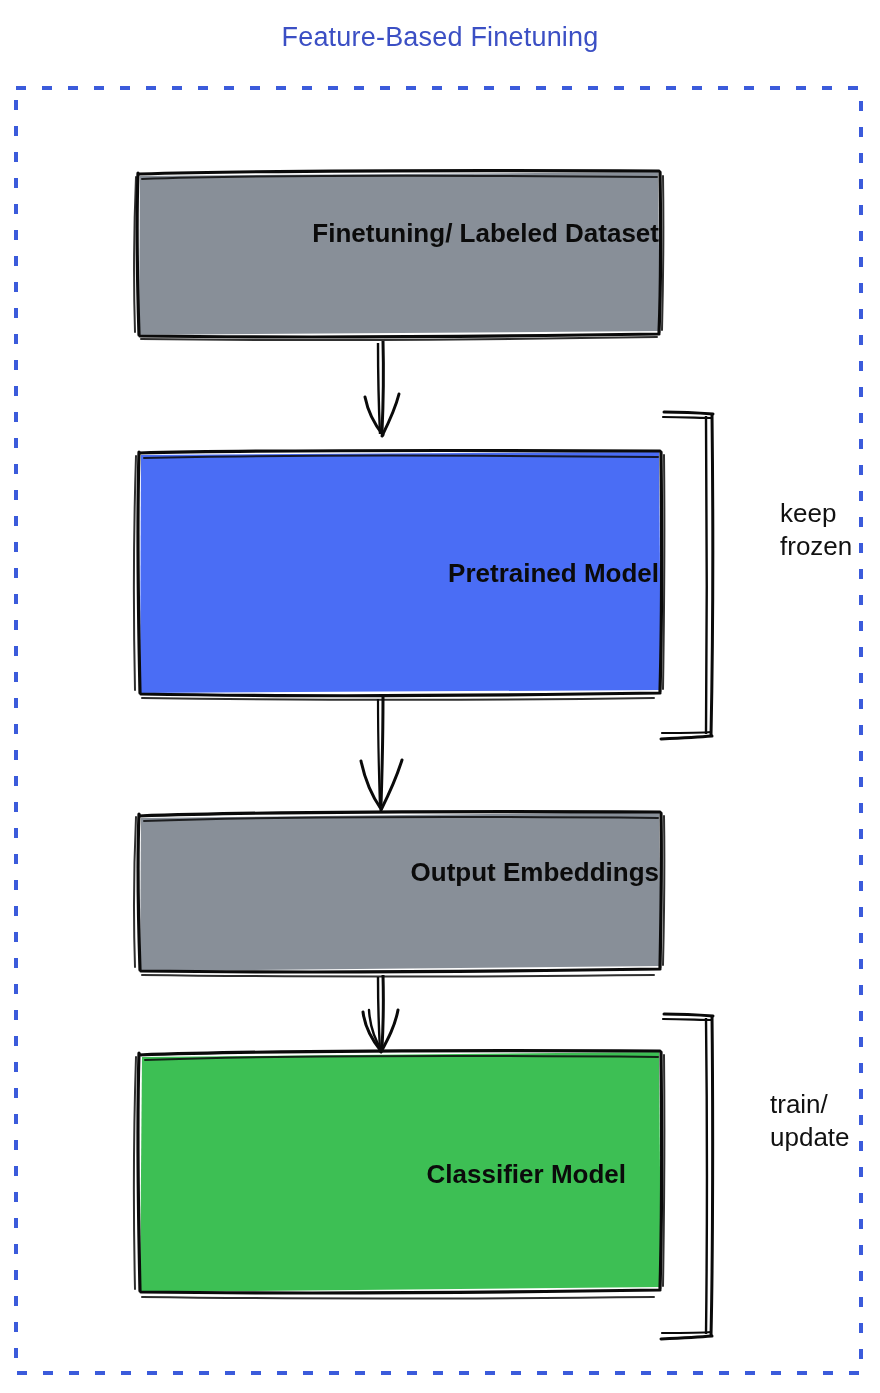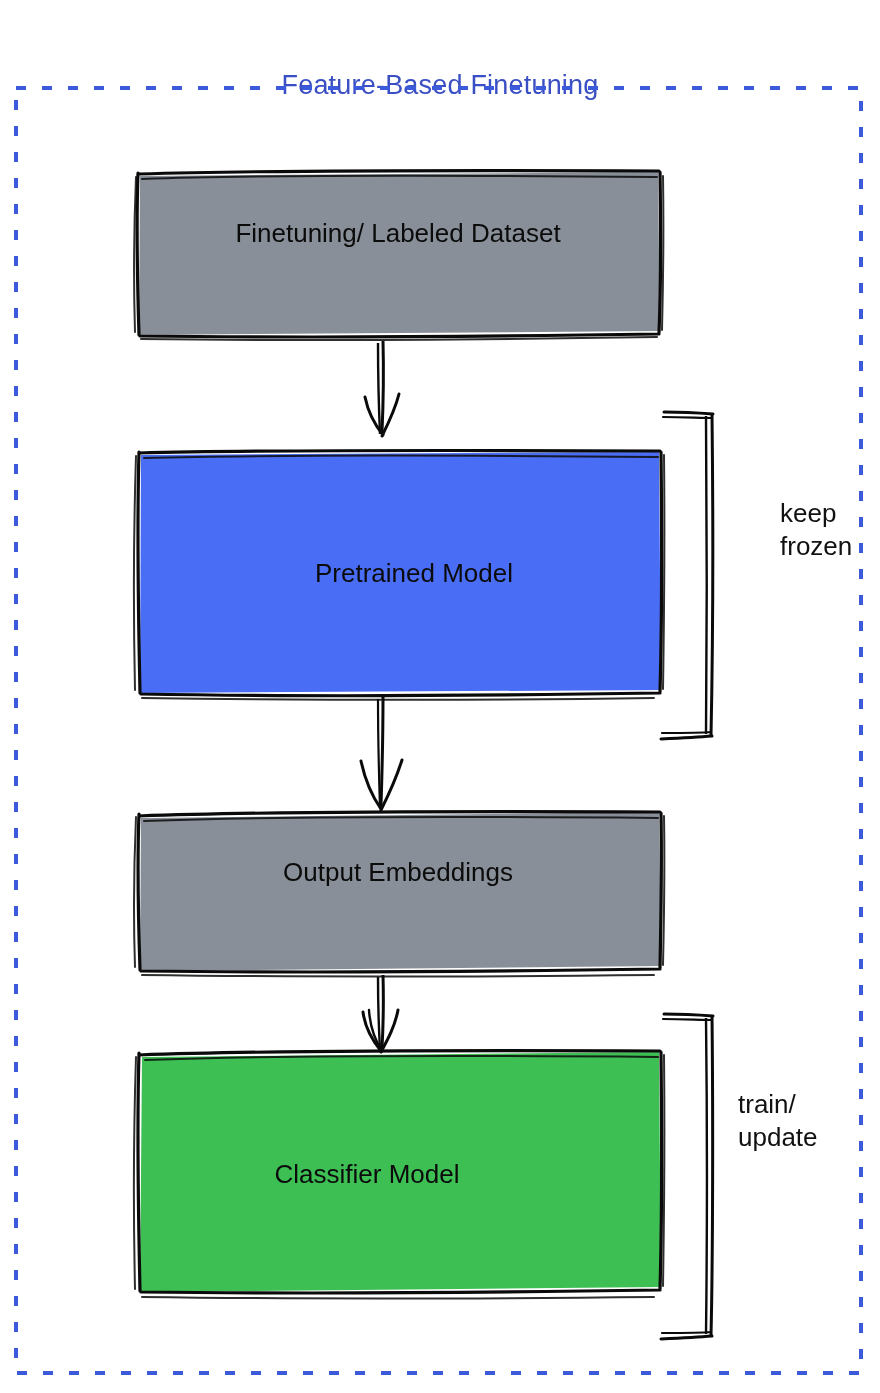--- a/index.html
+++ b/index.html
@@ -25,30 +25,29 @@
     top: 22px;
     left: 0;
     width: 880px;
     text-align: center;
     font-family: "Liberation Sans", sans-serif;
     font-size: 27px;
     font-weight: 400;
     letter-spacing: 0.2px;
     color: #3b4fc4;
     white-space: nowrap;
-    margin-top: 48px;
   }
   .node-label {
     position: absolute;
     font-family: "Liberation Sans", sans-serif;
     font-size: 26px;
-    font-weight: 400;
+    font-weight: 700;
     color: #0b0b0b;
     white-space: nowrap;
-    text-align: center;
+    text-align: right;
   }
   .side-label {
     position: absolute;
     font-family: "Liberation Sans", sans-serif;
     font-size: 26px;
     font-weight: 400;
     color: #111111;
     line-height: 1.28;
     white-space: pre-line;
     text-align: left;
@@ -131,23 +130,23 @@
     <path d="M706,1018 C707,1102 707,1250 706,1334" fill="none" stroke="#0a0a0a" stroke-width="2.4"></path>
     <path d="M664,1014 C683,1014 700,1015 713,1016" fill="none" stroke="#0a0a0a" stroke-width="3" stroke-linecap="round"></path>
     <path d="M663,1019 C683,1019 701,1020 712,1020" fill="none" stroke="#0a0a0a" stroke-width="2.2" stroke-linecap="round"></path>
     <path d="M661,1339 C682,1338 700,1337 712,1336" fill="none" stroke="#0a0a0a" stroke-width="3" stroke-linecap="round"></path>
     <path d="M662,1333 C683,1333 701,1333 711,1332" fill="none" stroke="#0a0a0a" stroke-width="2.2" stroke-linecap="round"></path>
   </g>
 </svg>
 
 <div class="node-label" style="left:137px; top:218px; width:522px;">Finetuning/ Labeled Dataset</div>
 
-<div class="node-label" style="left:137px; top:558px; width:522px;padding-left:16px;">Pretrained Model</div>
+<div class="node-label" style="left:137px; top:558px; width:522px;">Pretrained Model</div>
 
 <div class="node-label" style="left:137px; top:857px; width:522px;">Output Embeddings</div>
 
-<div class="node-label" style="left:137px; top:1159px; width:460px;">Classifier Model</div>
+<div class="node-label" style="left:137px; top:1159px; width:460px;padding-left:29px;">Classifier Model</div>
 
 <div class="side-label" style="left:780px; top:497px;">keep
 frozen</div>
 
-<div class="side-label" style="left:738px; top:1088px;">train/
+<div class="side-label" style="left:770px; top:1088px;">train/
 update</div>
 
 </body></html>

